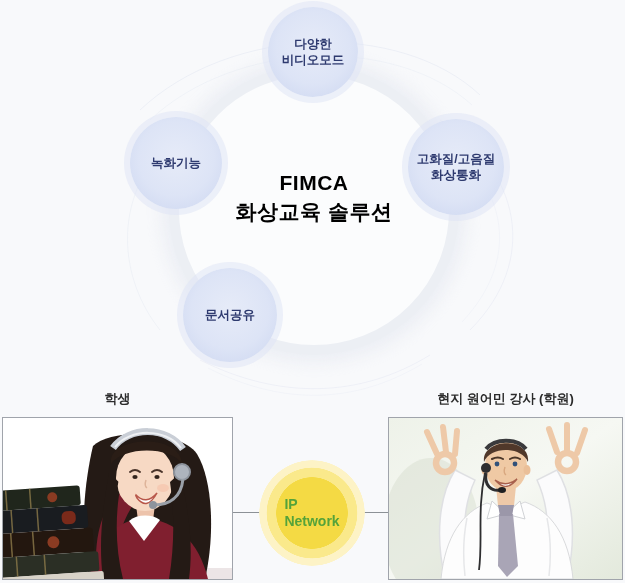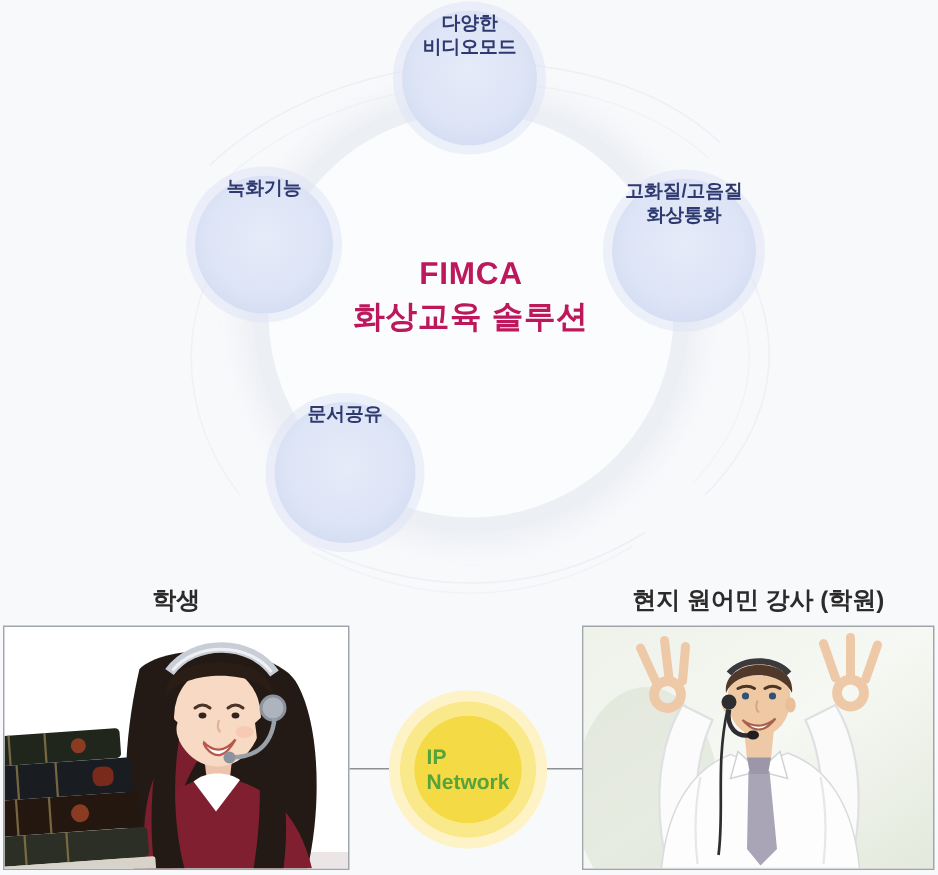--- a/index.html
+++ b/index.html
@@ -12,44 +12,44 @@
 
   
   .hub-circle{
     position:absolute;left:169px;top:65px;width:270px;height:270px;
     border-radius:50%;background:#fbfcfd;border:10px solid #eceff4;
     box-shadow:0 0 16px 8px rgba(228,232,240,.6);z-index:1;
   }
   .hub-title{
     position:absolute;left:164px;top:168px;width:300px;z-index:3;
     text-align:center;font-size:21px;font-weight:bold;line-height:29px;
-    color:#be185d;white-space:pre-line;letter-spacing:.5px;
+    color:#000000;white-space:pre-line;letter-spacing:.5px;
   }
 
   
   .node{
     position:absolute;border-radius:50%;z-index:2;
     background:radial-gradient(circle at 50% 45%, #e6ebf8 0%, #dde4f6 55%, #ccd6f0 98%);
     box-shadow:0 0 0 6px rgba(221,228,246,.5);
-    display:flex;justify-content:center;
+    display:flex;align-items:center;justify-content:center;
   }
   .node .nlabel{
     text-align:center;font-size:12.5px;font-weight:bold;line-height:16px;
     color:#2e3a6f;white-space:pre-line;
   }
   .n-top{left:268px;top:7px;width:90px;height:90px;}
   .n-left{left:130px;top:117px;width:92px;height:92px;}
   .n-right{left:408px;top:119px;width:96px;height:96px;}
   .n-bl{left:183px;top:268px;width:94px;height:94px;}
   .n-br{left:357px;top:269px;width:94px;height:94px;}
 
   
   .caption{
     position:absolute;z-index:3;text-align:center;
-    font-size:16px;font-weight:bold;color:#2b2b2b;
+    font-size:13px;font-weight:bold;color:#2b2b2b;
   }
   .cap-left{left:2px;top:390px;width:231px;}
   .cap-right{left:388px;top:390px;width:235px;}
 
   
   .connector{
     position:absolute;left:232px;top:512px;width:157px;height:1px;
     background:#8c9196;z-index:1;
   }
 

